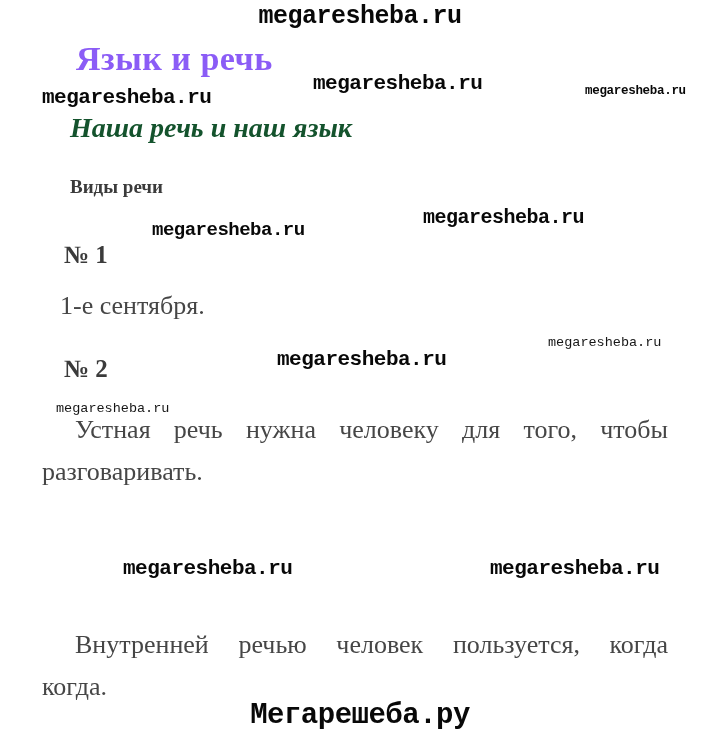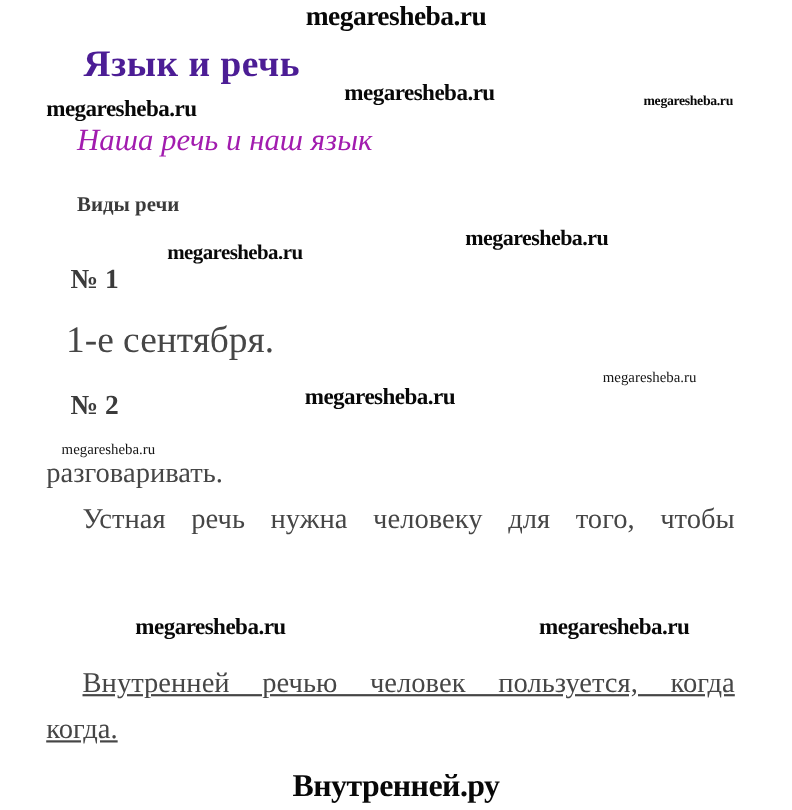--- a/index.html
+++ b/index.html
@@ -11,21 +11,21 @@
     position: relative;
     width: 720px;
     height: 736px;
     background: #ffffff;
     overflow: hidden;
     font-family: "Liberation Serif", serif;
   }
   
   .wm {
     position: absolute;
-    font-family: Liberation Serif, serif;
+    font-family: Liberation Mono, monospace;
     font-weight: 700;
     color: #080808;
     white-space: nowrap;
     letter-spacing: -0.5px;
   }
   .wm-top    { top: 2px;  left: 0; right: 0; text-align: center; font-size: 25px; }
   .wm-h1mid  { top: 72px;  left: 313px; font-size: 21px; }
   .wm-h1right{ top: 84px;  left: 585px; font-size: 12.5px; letter-spacing: -0.3px; }
   .wm-h1left { top: 86px;  left: 42px;  font-size: 21px; }
   .wm-vidy   { top: 219px; left: 152px; font-size: 19px; }
@@ -35,64 +35,64 @@
   .wm-p1small{ top: 401px; left: 56px;  font-size: 13.5px; font-weight: 400; letter-spacing: 0; color: #161616; }
   .wm-midleft  { top: 557px; left: 123px; font-size: 21px; }
   .wm-midright { top: 557px; left: 490px; font-size: 21px; }
   .wm-footer { top: 699px; left: 0; right: 0; text-align: center; font-size: 29px; letter-spacing: -0.5px; }
   
   .h-title {
     position: absolute;
     top: 40px; left: 76px;
     font-size: 34px;
     font-weight: 700;
-    color: #4c1d95;
+    color: #8b5cf6;
     letter-spacing: 0.5px;
   }
   .h-subtitle {
     position: absolute;
     top: 112px; left: 70px;
     font-size: 28px;
-    font-weight: 400;
+    font-weight: 700;
     font-style: italic;
-    color: #a21caf;
+    color: #14532d;
   }
   .h-section {
     position: absolute;
     top: 176px; left: 70px;
     font-size: 19px;
     font-weight: 700;
     color: #3b3b3b;
   }
   .task-num {
     position: absolute;
     font-size: 25px;
     font-weight: 700;
     color: #3b3b3b;
   }
   .task-num-1 { top: 241px; left: 64px; }
   .task-num-2 { top: 355px; left: 64px; }
   .answer-short {
     position: absolute;
     top: 291px; left: 60px;
-    font-size: 34px;
+    font-size: 26px;
     color: #464646;
   }
   
   .para {
     position: absolute;
     left: 42px;
     width: 626px;
     font-size: 26px;
     color: #464646;
     line-height: 42px;
   }
   .para-1 { top: 409px; }
   .para-2 { top: 484px; }
-  .para-3 { top: 600px; text-decoration: underline; }
+  .para-3 { top: 624px; }
   .line { width: 100%; }
   .line.jfy {
     text-align: justify;
     text-align-last: justify;
   }
   .line.ind { text-indent: 33px; }
 </style>
 </head>
 <body>
 
@@ -113,25 +113,25 @@
   <div class="h-title">Язык и речь</div>
   <div class="h-subtitle">Наша речь и наш язык</div>
   <div class="h-section">Виды речи</div>
 
   <div class="task-num task-num-1">№ 1</div>
   <div class="answer-short">1-е сентября.</div>
 
   <div class="task-num task-num-2">№ 2</div>
 
   <div class="para para-1">
+    <div class="line jfy ind">Устная речь нужна человеку для того, чтобы</div>
     <div class="line">разговаривать.</div>
-    <div class="line jfy ind">Устная речь нужна человеку для того, чтобы</div>
   </div>
 
 
   <div class="para para-3">
     <div class="line jfy ind">Внутренней речью человек пользуется, когда</div>
     <div class="line">когда.</div>
   </div>
 
-  <div class="wm wm-footer">Внутренней.ру</div>
+  <div class="wm wm-footer">Мегарешеба.ру</div>
 
 </div>
 
 </body></html>

